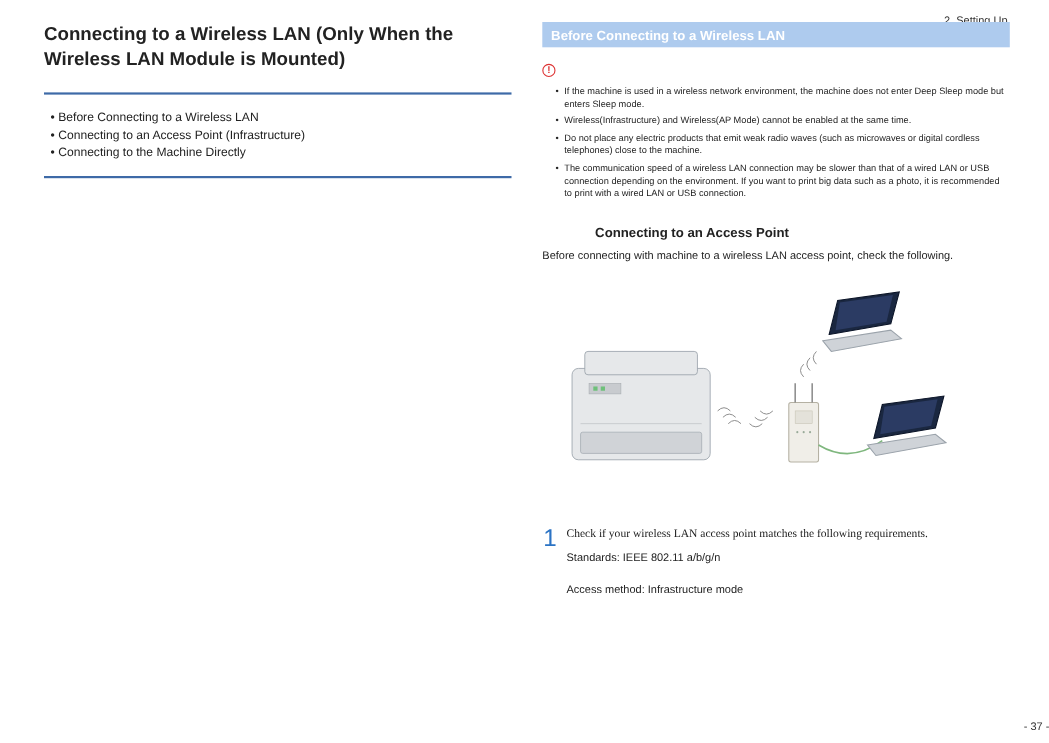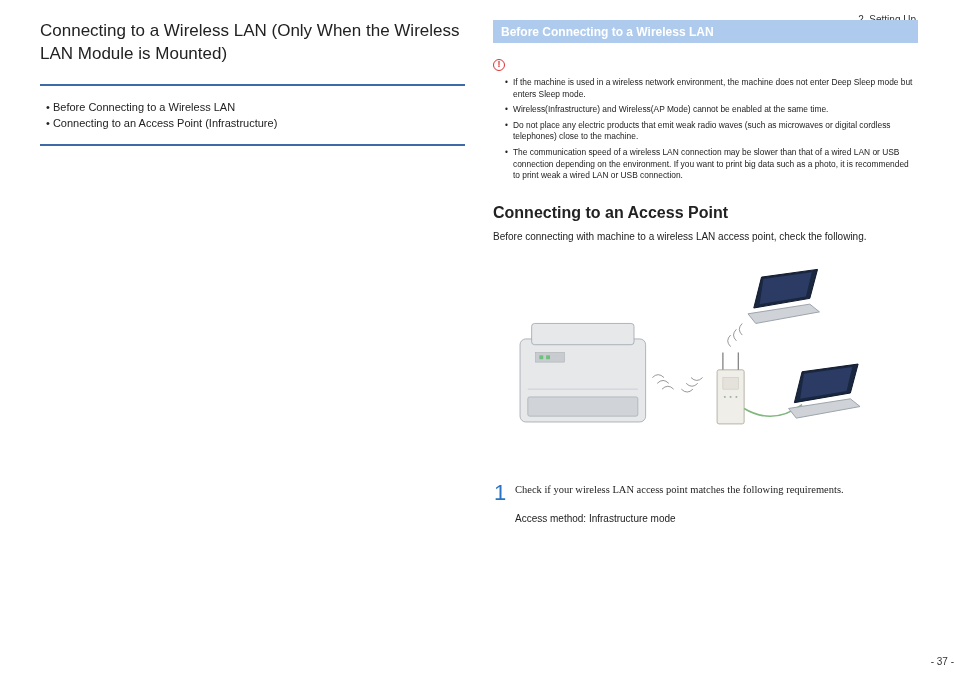--- a/index.html
+++ b/index.html
@@ -23,21 +23,21 @@
     display: flex;
     gap: 28px;
     height: 590px;
   }
   .col {
     flex: 1 1 50%;
     position: relative;
   }
   .main-title {
     font-size: 17px;
-    font-weight: normal;
+    font-weight: bold;
     line-height: 1.35;
     margin-bottom: 18px;
   }
   .hr-blue-thick {
     height: 2px;
     background: #3e6aa7;
     border: none;
     margin-bottom: 14px;
   }
   .toc-list {
@@ -71,24 +71,25 @@
   }
   .note-list {
     font-size: 8.4px;
     line-height: 1.38;
     color: #222;
     margin-left: 12px;
   }
   .note-list li { margin-bottom: 4px; list-style: none; position: relative; padding-left: 8px; }
   .note-list li::before { content: "•"; position: absolute; left: 0; top: 0; }
   .sub-heading {
-    font-size: 16px;
+    font-size: 12px;
     font-weight: bold;
     margin-top: 22px;
     margin-bottom: 8px;
+    margin-left: 48px;
   }
   .body-text {
     font-size: 10px;
     line-height: 1.4;
   }
   .diagram {
     width: 100%;
     height: 210px;
     margin: 16px 0 12px 0;
     position: relative;
@@ -127,36 +128,37 @@
 <div class="header-breadcrumb">2. Setting Up</div>
 
 <div class="columns">
 
   <div class="col">
     <h1 class="main-title">Connecting to a Wireless LAN (Only When the Wireless LAN Module is Mounted)</h1>
     <hr class="hr-blue-thick">
     <div class="toc-list">
       <div>Before Connecting to a Wireless LAN</div>
       <div>Connecting to an Access Point (Infrastructure)</div>
+      <div>Connecting to the Machine Directly</div>
     </div>
     <hr class="hr-blue-thick">
   </div>
 
   <div class="col">
     <div class="section-bar">Before Connecting to a Wireless LAN</div>
 
     <div class="alert-row">
       <span class="alert-icon">!</span>
     </div>
 
     <ul class="note-list">
       <li>If the machine is used in a wireless network environment, the machine does not enter Deep Sleep mode but enters Sleep mode.</li>
       <li>Wireless(Infrastructure) and Wireless(AP Mode) cannot be enabled at the same time.</li>
       <li>Do not place any electric products that emit weak radio waves (such as microwaves or digital cordless telephones) close to the machine.</li>
-      <li>The communication speed of a wireless LAN connection may be slower than that of a wired LAN or USB connection depending on the environment. If you want to print big data such as a photo, it is recommended to print weak a wired LAN or USB connection.</li>
+      <li>The communication speed of a wireless LAN connection may be slower than that of a wired LAN or USB connection depending on the environment. If you want to print big data such as a photo, it is recommended to print with a wired LAN or USB connection.</li>
     </ul>
 
     <div class="sub-heading">Connecting to an Access Point</div>
     <div class="body-text">Before connecting with machine to a wireless LAN access point, check the following.</div>
 
     <div class="diagram">
       <svg viewBox="0 0 440 210" width="100%" height="100%">
 
         <g>
           <rect x="28" y="78" width="130" height="86" rx="6" class="printer-body"></rect>
@@ -206,20 +208,21 @@
           <polygon points="-6,46 58,36 68,44 2,56" class="laptop-base"></polygon>
           <polygon points="10,10 60,3 54,28 6,36" fill="#2b3b63"></polygon>
         </g>
       </svg>
     </div>
 
     <div class="step-row">
       <div class="step-num">1</div>
       <div>
         <div class="step-body">Check if your wireless LAN access point matches the following requirements.</div>
+        <div class="step-detail">Standards: IEEE 802.11 a/b/g/n</div>
         <div class="step-detail" style="margin-top:13px">Access method: Infrastructure mode</div>
       </div>
     </div>
 
   </div>
 </div>
 
 <div class="page-footer">- 37 -</div>
 
 </body></html>

